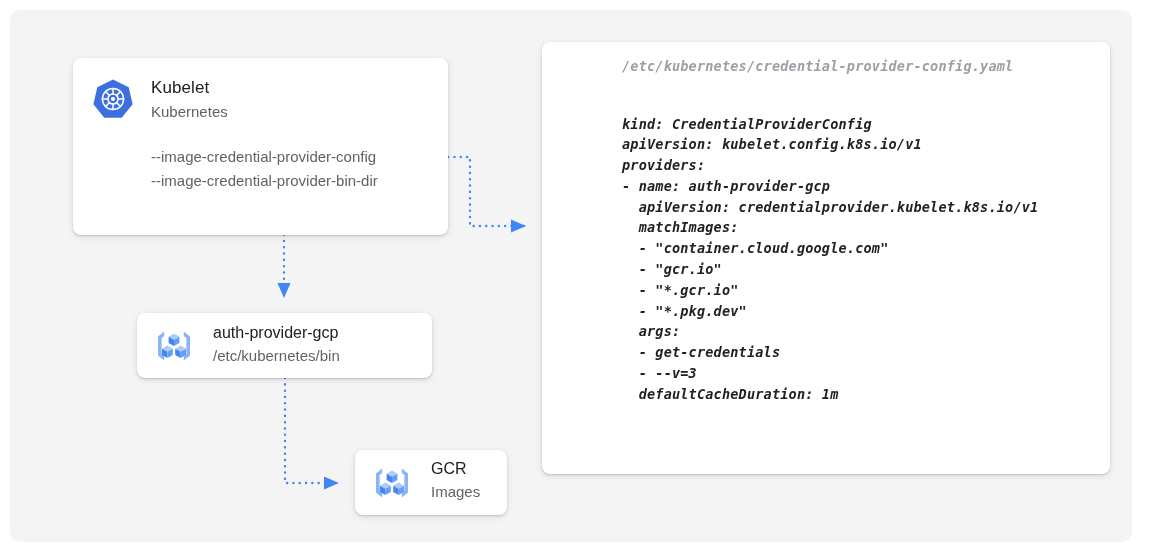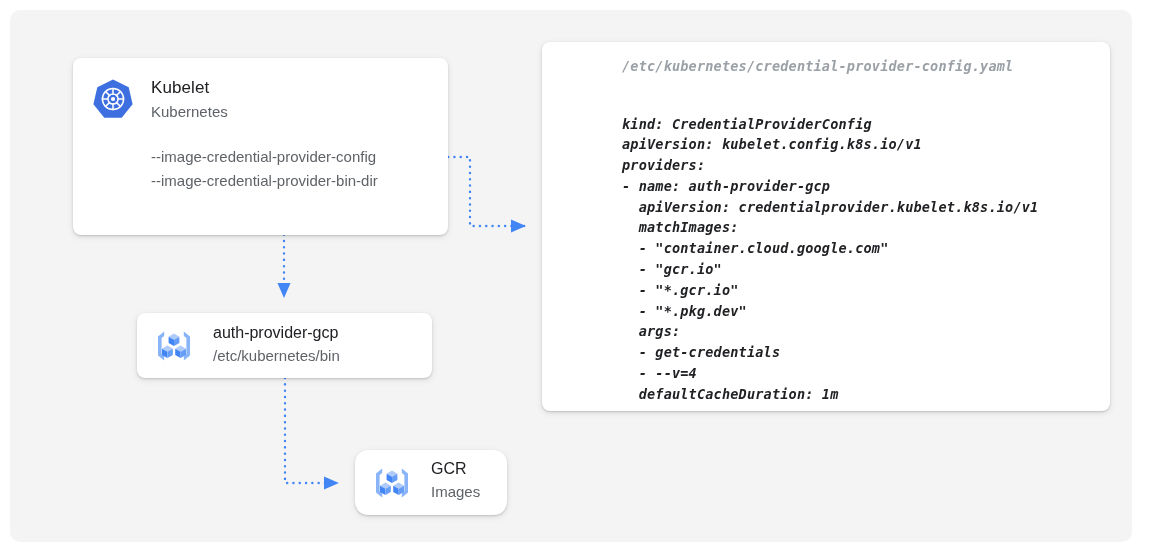--- a/index.html
+++ b/index.html
@@ -111,21 +111,20 @@
     color: #5f6368;
     white-space: nowrap;
   }
 
   
   .gcr-card {
     left: 355px;
     top: 450px;
     width: 152px;
     height: 65px;
-    border-radius: 13px;
   }
   .gcr-icon {
     position: absolute;
     left: 14px;
     top: 10px;
     width: 46px;
     height: 46px;
   }
   .gcr-title {
     position: absolute;
@@ -143,21 +142,21 @@
     color: #5f6368;
     white-space: nowrap;
     text-align: center;
   }
 
   
   .yaml-card {
     left: 542px;
     top: 42px;
     width: 568px;
-    height: 369px;
+    height: 432px;
   }
   .yaml-path {
     position: absolute;
     left: 80px;
     top: 16px;
     font-family: "DejaVu Sans Mono", "Liberation Mono", monospace;
     font-style: italic;
     font-weight: bold;
     font-size: 13.5px;
     color: #9aa0a6;
@@ -288,17 +287,17 @@
 providers:
 - name: auth-provider-gcp
   apiVersion: credentialprovider.kubelet.k8s.io/v1
   matchImages:
   - "container.cloud.google.com"
   - "gcr.io"
   - "*.gcr.io"
   - "*.pkg.dev"
   args:
   - get-credentials
-  - --v=4
+  - --v=3
   defaultCacheDuration: 1m</pre>
   </div>
 
 </div>
 
 </body></html>

